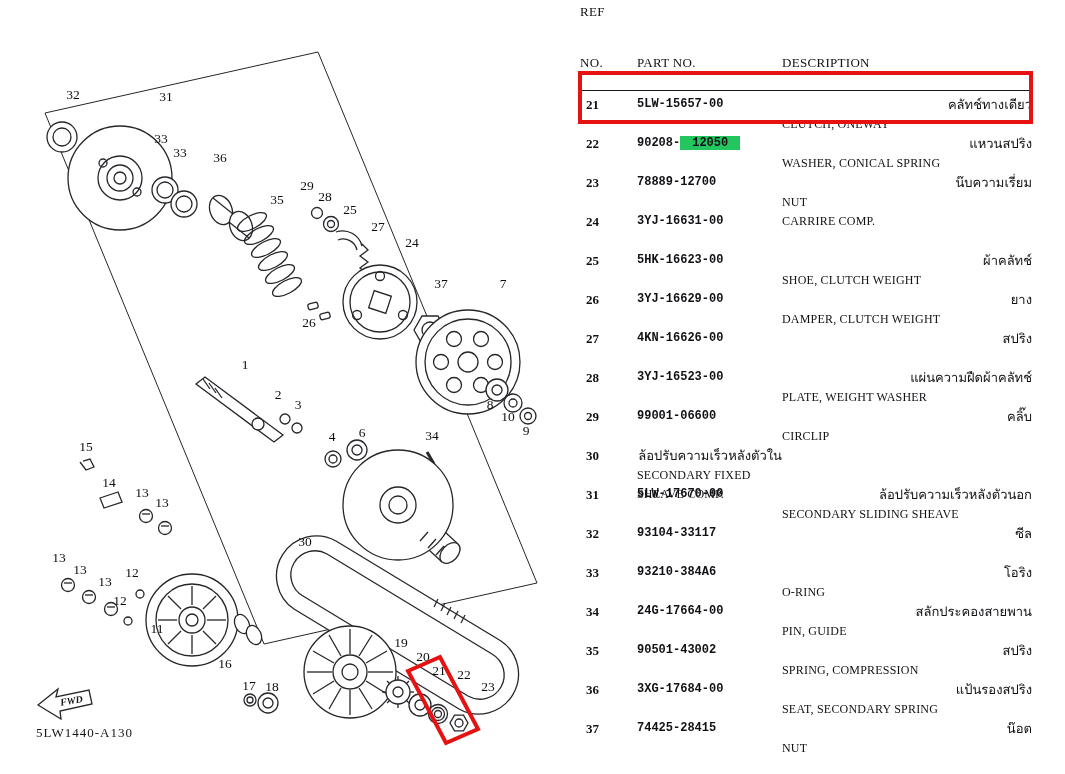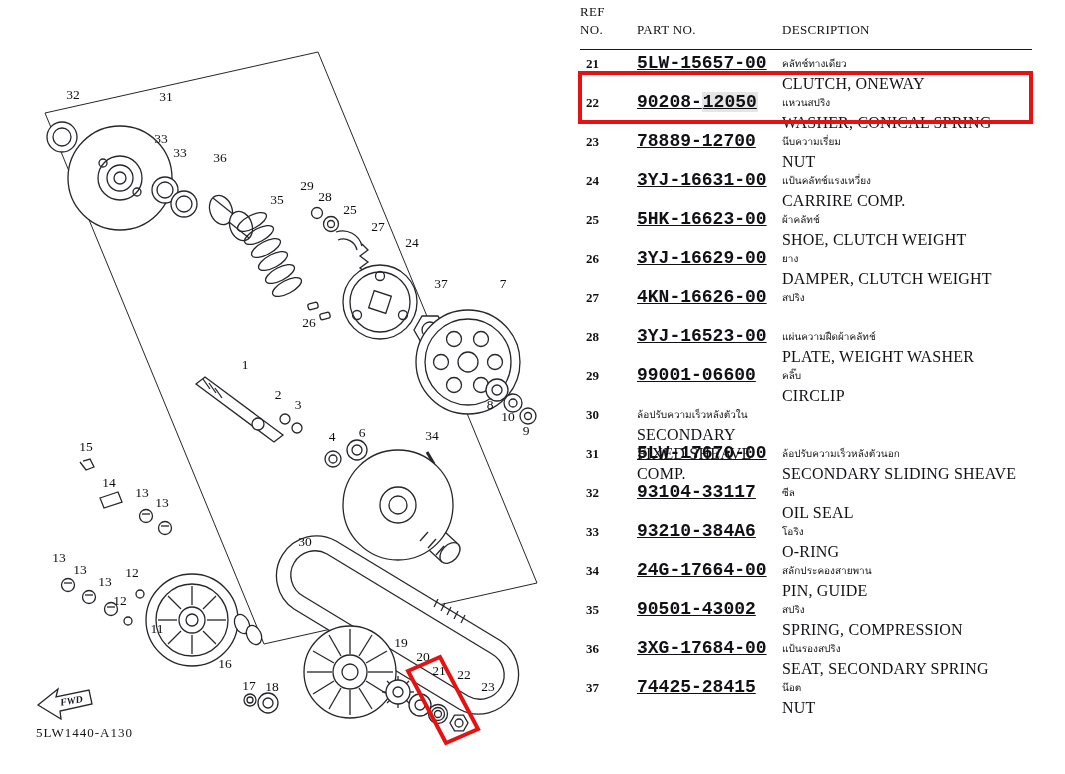--- a/index.html
+++ b/index.html
@@ -12,28 +12,28 @@
   .thin{ stroke-width:1; }
   .fw  { stroke:#26262b; stroke-width:1.3; fill:#ffffff; }
   .callout { font-family:"Liberation Serif","DejaVu Serif",serif; font-size:13.5px; fill:#0e0e12; text-anchor:middle; }
   .fwdtxt  { font-family:"Liberation Serif",serif; font-size:10px; font-style:italic; font-weight:bold; fill:#16161a; text-anchor:middle; }
   .codetxt { font-family:"Liberation Serif",serif; font-size:13px; letter-spacing:1px; fill:#16161a; }
   .redbox-svg { stroke:#e61212; stroke-width:4; fill:none; }
 
   
   .table-wrap { position:absolute; left:580px; top:3px; width:452px; font-size:13px; }
   .hdr-ref { line-height:18px; letter-spacing:.3px; }
-  .hdr-row { display:grid; grid-template-columns:57px 145px 1fr; line-height:18px; padding-bottom:10px; border-bottom:1.6px solid #17171c; letter-spacing:.3px; }
+  .hdr-row { display:grid; grid-template-columns:57px 145px 1fr; line-height:18px; padding-bottom:18px; border-bottom:1.6px solid #17171c; letter-spacing:.3px;margin-top:33px; }
   .rows { margin-top:4px; }
   .prow { display:grid; grid-template-columns:57px 145px 1fr; height:39px; }
   .ref  { font-weight:bold; padding-left:6px; line-height:19.5px; }
-  .part { font-family:"Liberation Mono","DejaVu Sans Mono",monospace; font-weight:bold; font-size:18px; line-height:19.5px;text-decoration:underline; }
-  .desc .thai { line-height:19.5px; font-size:10px; }
-  .desc .eng  { line-height:19.5px; font-size:16px; letter-spacing:.2px; }
-  .hl { background:#e5e5e5; padding:0 1px; }
+  .part { font-family:"Liberation Mono","DejaVu Sans Mono",monospace; font-weight:bold; font-size:12px; line-height:19.5px; }
+  .desc .thai { line-height:19.5px; font-size:13px;text-align:right; }
+  .desc .eng  { line-height:19.5px; font-size:12px; letter-spacing:.2px; }
+  .hl { background:#22c55e; padding:0 12px; }
 
   .table-red-box { position:absolute; left:578px; top:71px; width:455px; height:53px;
                    border:4px solid #e61212; z-index:5; pointer-events:none; }
 </style>
 </head>
 <body>
 
 <svg class="diagram" width="585" height="774" viewBox="0 0 585 774">
 
   <polygon class="ln thin" points="45,113 318,52 537,583 264,644"></polygon>
@@ -344,21 +344,20 @@
     <div class="part">78889-12700</div>
     <div class="desc">
       <div class="thai">น๊บความเรี่ยม</div>
       <div class="eng">NUT</div>
     </div>
   </div>
       <div class="prow">
     <div class="ref">24</div>
     <div class="part">3YJ-16631-00</div>
     <div class="desc">
-      <div class="thai">แป้นคลัทช์แรงเหวี่ยง</div>
       <div class="eng">CARRIRE COMP.</div>
     </div>
   </div>
       <div class="prow">
     <div class="ref">25</div>
     <div class="part">5HK-16623-00</div>
     <div class="desc">
       <div class="thai">ผ้าคลัทช์</div>
       <div class="eng">SHOE, CLUTCH WEIGHT</div>
     </div>
@@ -407,21 +406,20 @@
     <div class="desc">
       <div class="thai">ล้อปรับความเร็วหลังตัวนอก</div>
       <div class="eng">SECONDARY SLIDING SHEAVE</div>
     </div>
   </div>
       <div class="prow">
     <div class="ref">32</div>
     <div class="part">93104-33117</div>
     <div class="desc">
       <div class="thai">ซีล</div>
-      <div class="eng">OIL SEAL</div>
     </div>
   </div>
       <div class="prow">
     <div class="ref">33</div>
     <div class="part">93210-384A6</div>
     <div class="desc">
       <div class="thai">โอริง</div>
       <div class="eng">O-RING</div>
     </div>
   </div>

